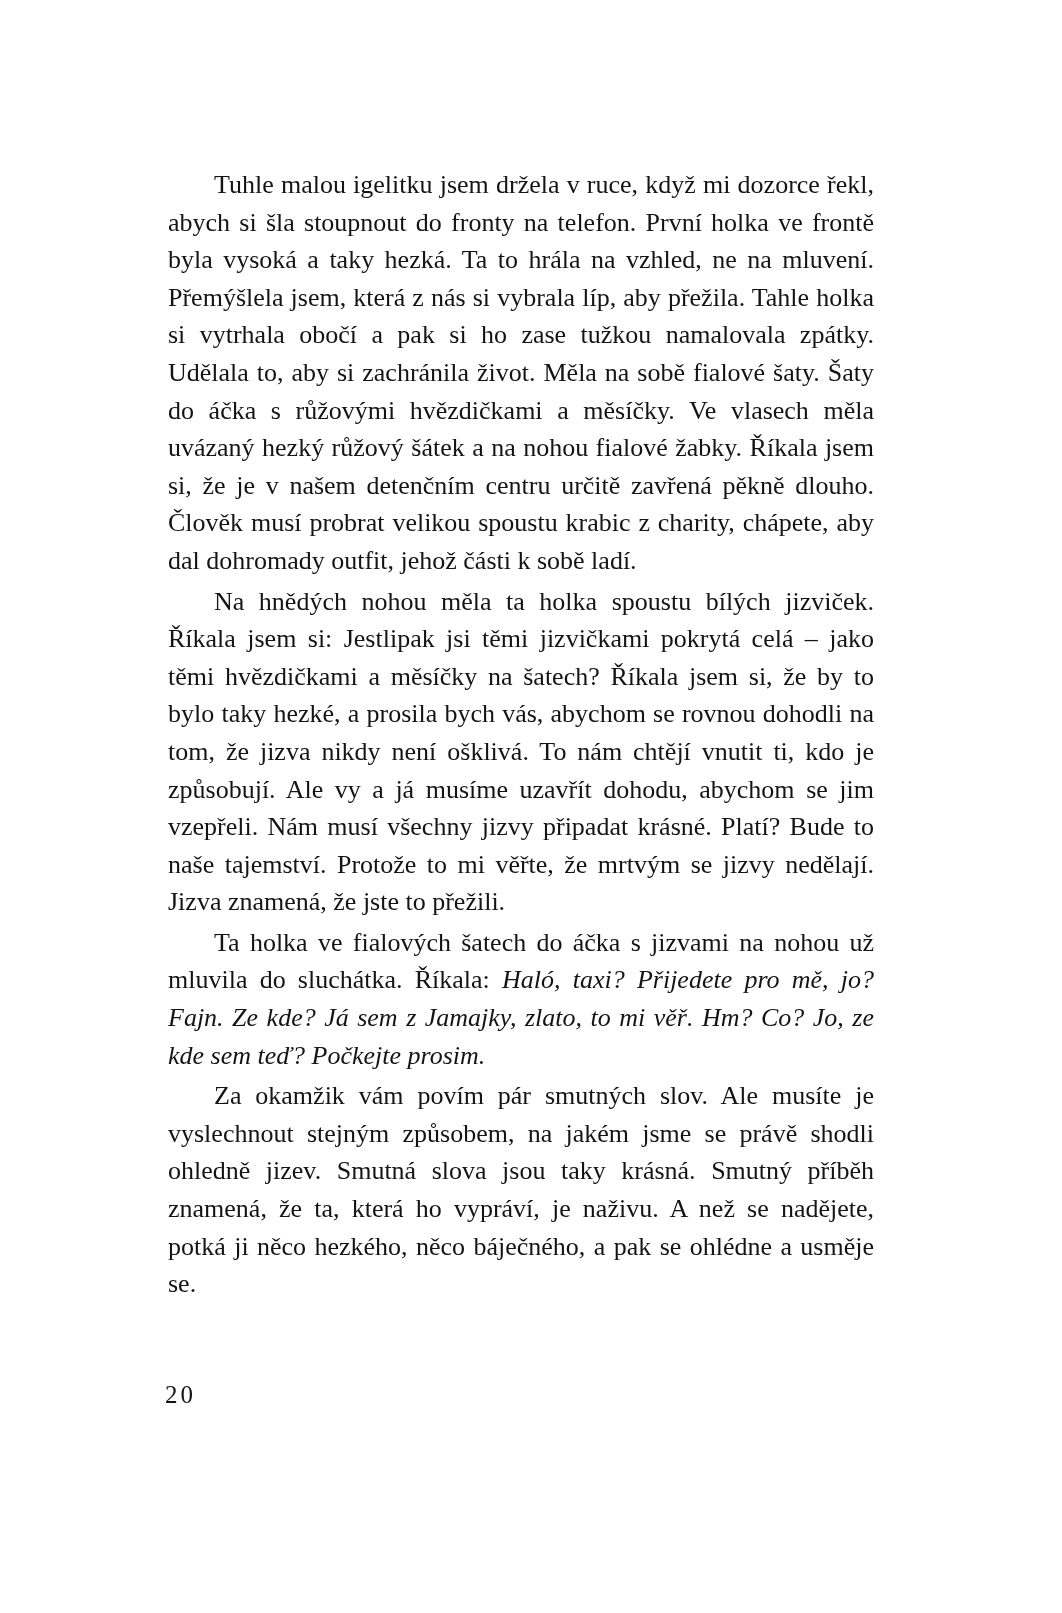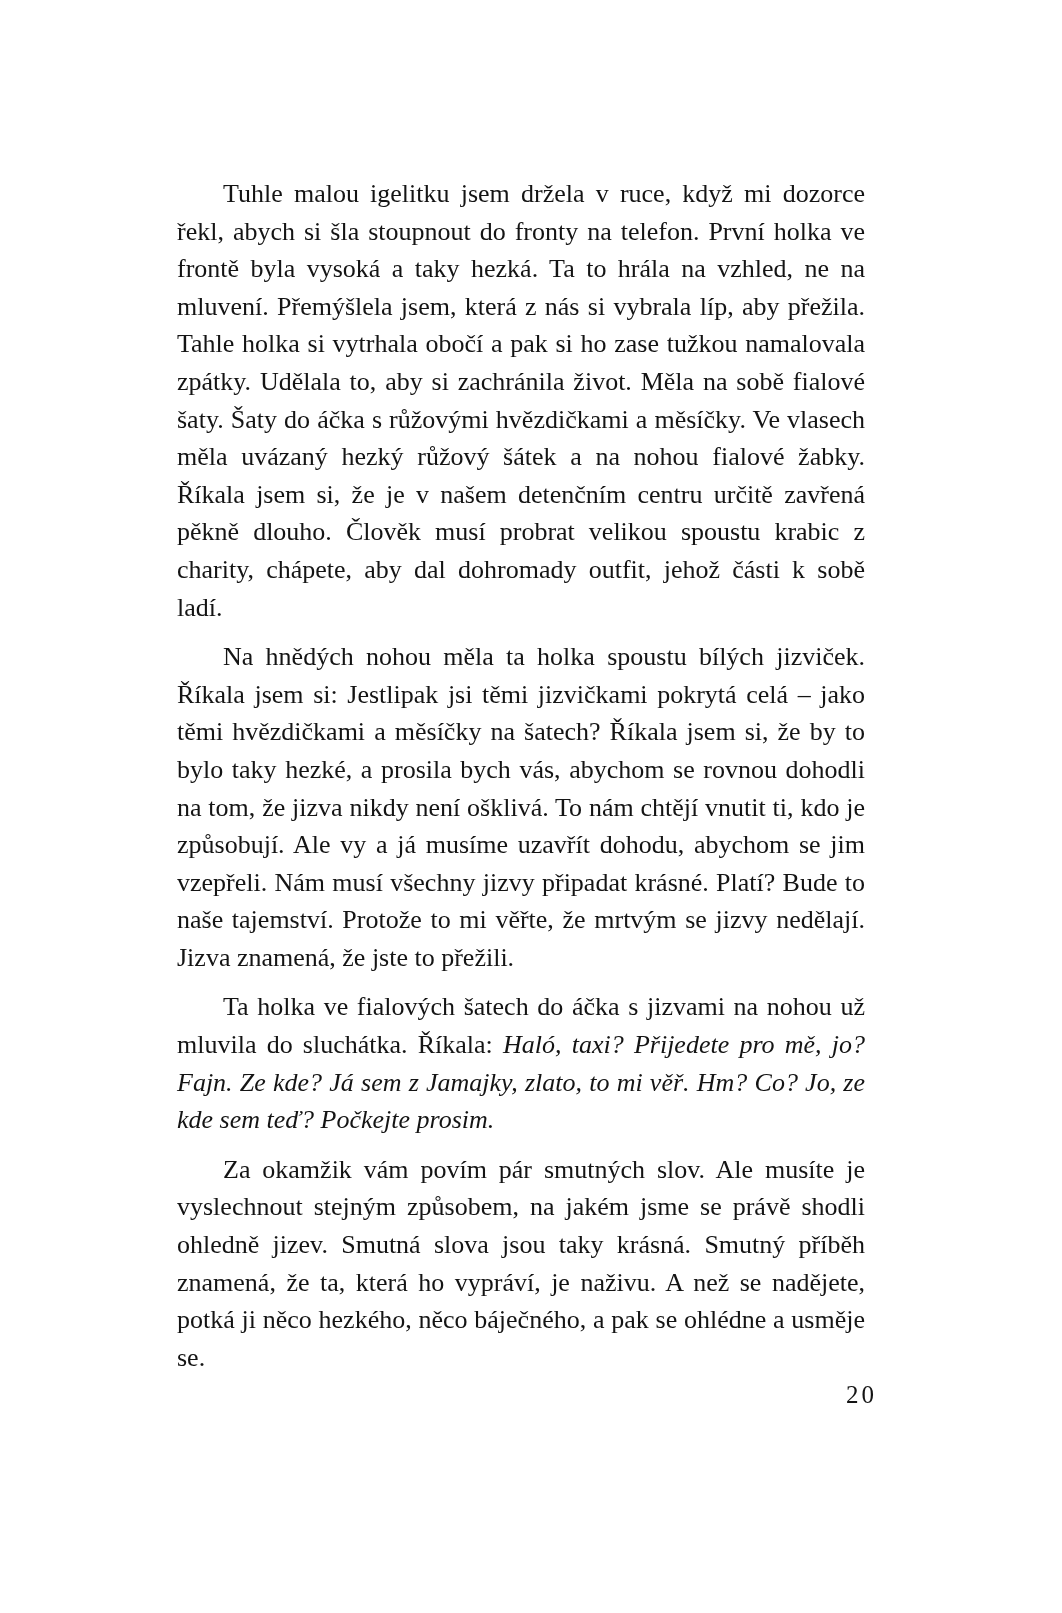--- a/index.html
+++ b/index.html
@@ -20,33 +20,33 @@
     top: 163px;
     width: 712px;
     font-family: "Liberation Serif", "DejaVu Serif", serif;
     font-size: 26px;
     line-height: 37.6px;
     color: #141414;
     text-align: justify;
     text-justify: inter-word;
   }
   .text-block p {
-    margin: 12px;
+    margin: 3px;
     padding: 0;
     text-indent: 46px;
   }
   .text-block em {
     font-style: italic;
   }
   .page-number {
     position: absolute;
     top: 1381px;
     left: 165px;
     width: 712px;
-    text-align: right;
+    text-align: left;
     font-family: "Liberation Serif", "DejaVu Serif", serif;
     font-size: 25px;
     letter-spacing: 3px;
     color: #141414;
   }
 </style>
 </head>
 <body>
 
 <div class="page">

